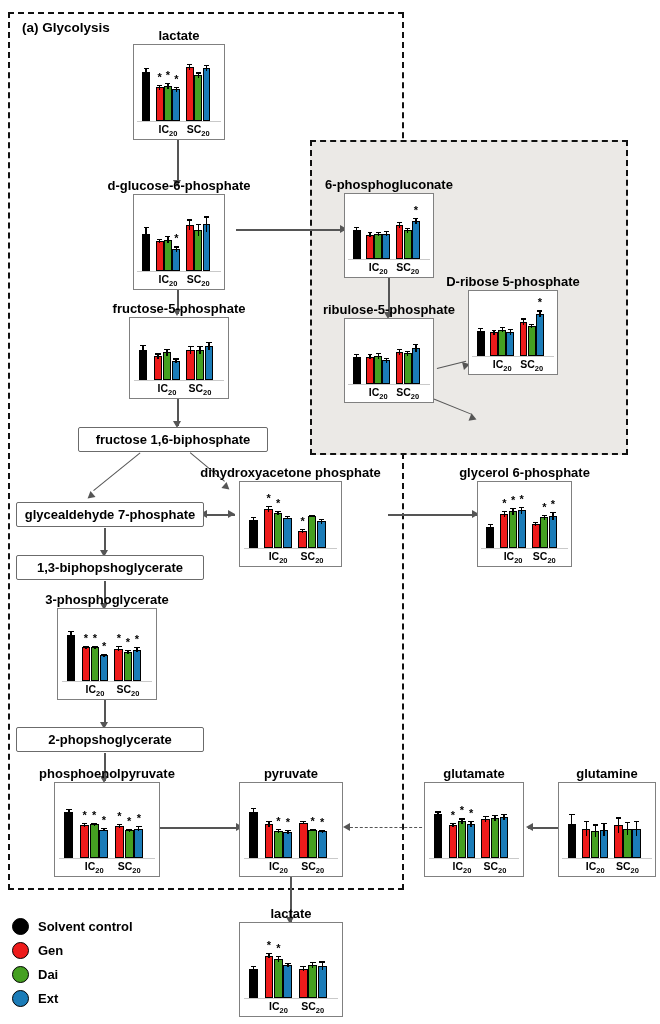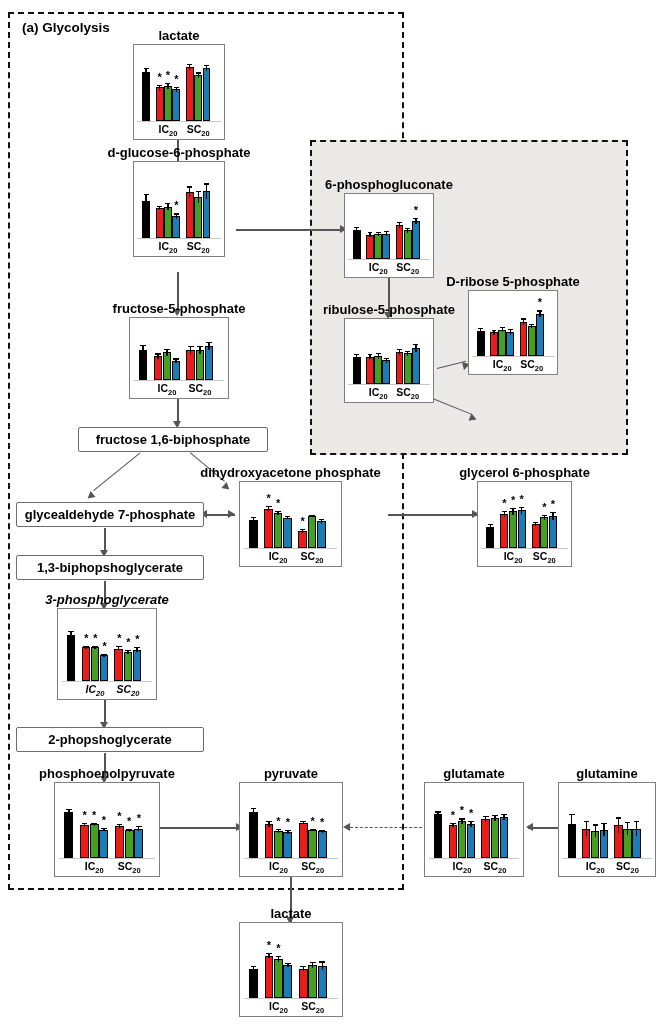--- a/index.html
+++ b/index.html
@@ -157,21 +157,21 @@
       <div class="bar" style="left: 60.2325px; width: 7.875px; height: 45.6px; bottom: 18px; background: rgb(69, 160, 33);"></div>
       <div class="err" style="left: 63.52px; top: 27.4px; height: 6px;"></div>
       <div class="errcap" style="left: 61.65px; width: 5.04px; top: 27.4px;"></div>
       <div class="bar" style="left: 68.58px; width: 7.875px; height: 52.8px; bottom: 18px; background: rgb(27, 124, 184);"></div>
       <div class="err" style="left: 71.8675px; top: 20.2px; height: 6px;"></div>
       <div class="errcap" style="left: 69.9975px; width: 5.04px; top: 20.2px;"></div>
       <div class="grouplbl" style="left: 33.93px; top: 78px;">IC<sub>20</sub></div>
       <div class="grouplbl" style="left: 64.17px; top: 78px;">SC<sub>20</sub></div>
     </div>
 
-  <div class="panel" id="p-g6p" style="left:133px;top:161px;width:92px;height:96px;">
+  <div class="panel" id="p-g6p" style="left:133px;top:194px;width:92px;height:96px;">
       <div class="ptitle" style="top: -17px;">d-glucose-6-phosphate</div>
       <div class="baseline" style="left: 3.24px; width: 83.52px; top: 76px;"></div>
       <div class="bar" style="left: 8.1px; width: 7.875px; height: 37.2px; bottom: 18px; background: rgb(0, 0, 0);"></div>
       <div class="err" style="left: 11.3875px; top: 31.6px; height: 14.4px;"></div>
       <div class="errcap" style="left: 9.5175px; width: 5.04px; top: 31.6px;"></div>
       <div class="bar" style="left: 21.645px; width: 7.875px; height: 30px; bottom: 18px; background: rgb(238, 27, 27);"></div>
       <div class="err" style="left: 24.9325px; top: 43.6px; height: 4.8px;"></div>
       <div class="errcap" style="left: 23.0625px; width: 5.04px; top: 43.6px;"></div>
       <div class="bar" style="left: 29.9925px; width: 7.875px; height: 31.2px; bottom: 18px; background: rgb(69, 160, 33);"></div>
       <div class="err" style="left: 33.28px; top: 41.2px; height: 7.2px;"></div>
@@ -364,21 +364,21 @@
       <div class="errcap" style="left: 63.705px; width: 5.208px; top: 32.5px;"></div>
       <div class="star" style="left: 66.309px; top: 20.5px;">*</div>
       <div class="bar" style="left: 70.866px; width: 8.1375px; height: 32px; bottom: 18px; background: rgb(27, 124, 184);"></div>
       <div class="err" style="left: 74.2847px; top: 30px; height: 8px;"></div>
       <div class="errcap" style="left: 72.3307px; width: 5.208px; top: 30px;"></div>
       <div class="star" style="left: 74.9347px; top: 18px;">*</div>
       <div class="grouplbl" style="left: 35.061px; top: 68px;">IC<sub>20</sub></div>
       <div class="grouplbl" style="left: 66.309px; top: 68px;">SC<sub>20</sub></div>
     </div>
 
-  <div class="panel" id="p-3pg" style="left:57px;top:608px;width:100px;height:92px;font-style:italic;">
+  <div class="panel" id="p-3pg" style="left:57px;top:608px;width:100px;height:92px;">
       <div class="ptitle" style="top: -17px;">3-phosphoglycerate</div>
       <div class="baseline" style="left: 3.528px; width: 90.944px; top: 72px;"></div>
       <div class="bar" style="left: 8.82px; width: 8.575px; height: 45.92px; bottom: 18px; background: rgb(0, 0, 0);"></div>
       <div class="err" style="left: 12.4575px; top: 22.16px; height: 7.84px;"></div>
       <div class="errcap" style="left: 10.3635px; width: 5.488px; top: 22.16px;"></div>
       <div class="bar" style="left: 23.569px; width: 8.575px; height: 33.6px; bottom: 18px; background: rgb(238, 27, 27);"></div>
       <div class="err" style="left: 27.2065px; top: 36.72px; height: 3.36px;"></div>
       <div class="errcap" style="left: 25.1125px; width: 5.488px; top: 36.72px;"></div>
       <div class="star" style="left: 27.8565px; top: 24.72px;">*</div>
       <div class="bar" style="left: 32.6585px; width: 8.575px; height: 33.6px; bottom: 18px; background: rgb(69, 160, 33);"></div>
@@ -553,14 +553,32 @@
       <div class="bar" style="left: 68.2635px; width: 8.925px; height: 33.04px; bottom: 18px; background: rgb(69, 160, 33);"></div>
       <div class="err" style="left: 72.076px; top: 39.01px; height: 5.9px;"></div>
       <div class="errcap" style="left: 69.87px; width: 5.712px; top: 39.01px;"></div>
       <div class="bar" style="left: 77.724px; width: 8.925px; height: 32.45px; bottom: 18px; background: rgb(27, 124, 184);"></div>
       <div class="err" style="left: 81.5365px; top: 38.42px; height: 8.26px;"></div>
       <div class="errcap" style="left: 79.3305px; width: 5.712px; top: 38.42px;"></div>
       <div class="grouplbl" style="left: 38.454px; top: 77px;">IC<sub>20</sub></div>
       <div class="grouplbl" style="left: 72.726px; top: 77px;">SC<sub>20</sub></div>
     </div>
 
+  <div id="legend" style="left:8px;top:918px;width:200px;height:100px;">
+      <div class="leg-row" style="top: 0px; left: 4px;">
+        <span class="leg-dot" style="background: rgb(0, 0, 0);"></span>
+        <span class="leg-txt">Solvent control</span>
+      </div>
+      <div class="leg-row" style="top: 24px; left: 4px;">
+        <span class="leg-dot" style="background: rgb(238, 27, 27);"></span>
+        <span class="leg-txt">Gen</span>
+      </div>
+      <div class="leg-row" style="top: 48px; left: 4px;">
+        <span class="leg-dot" style="background: rgb(69, 160, 33);"></span>
+        <span class="leg-txt">Dai</span>
+      </div>
+      <div class="leg-row" style="top: 72px; left: 4px;">
+        <span class="leg-dot" style="background: rgb(27, 124, 184);"></span>
+        <span class="leg-txt">Ext</span>
+      </div>
+    </div>
 
 </div>
 
 </body></html>

